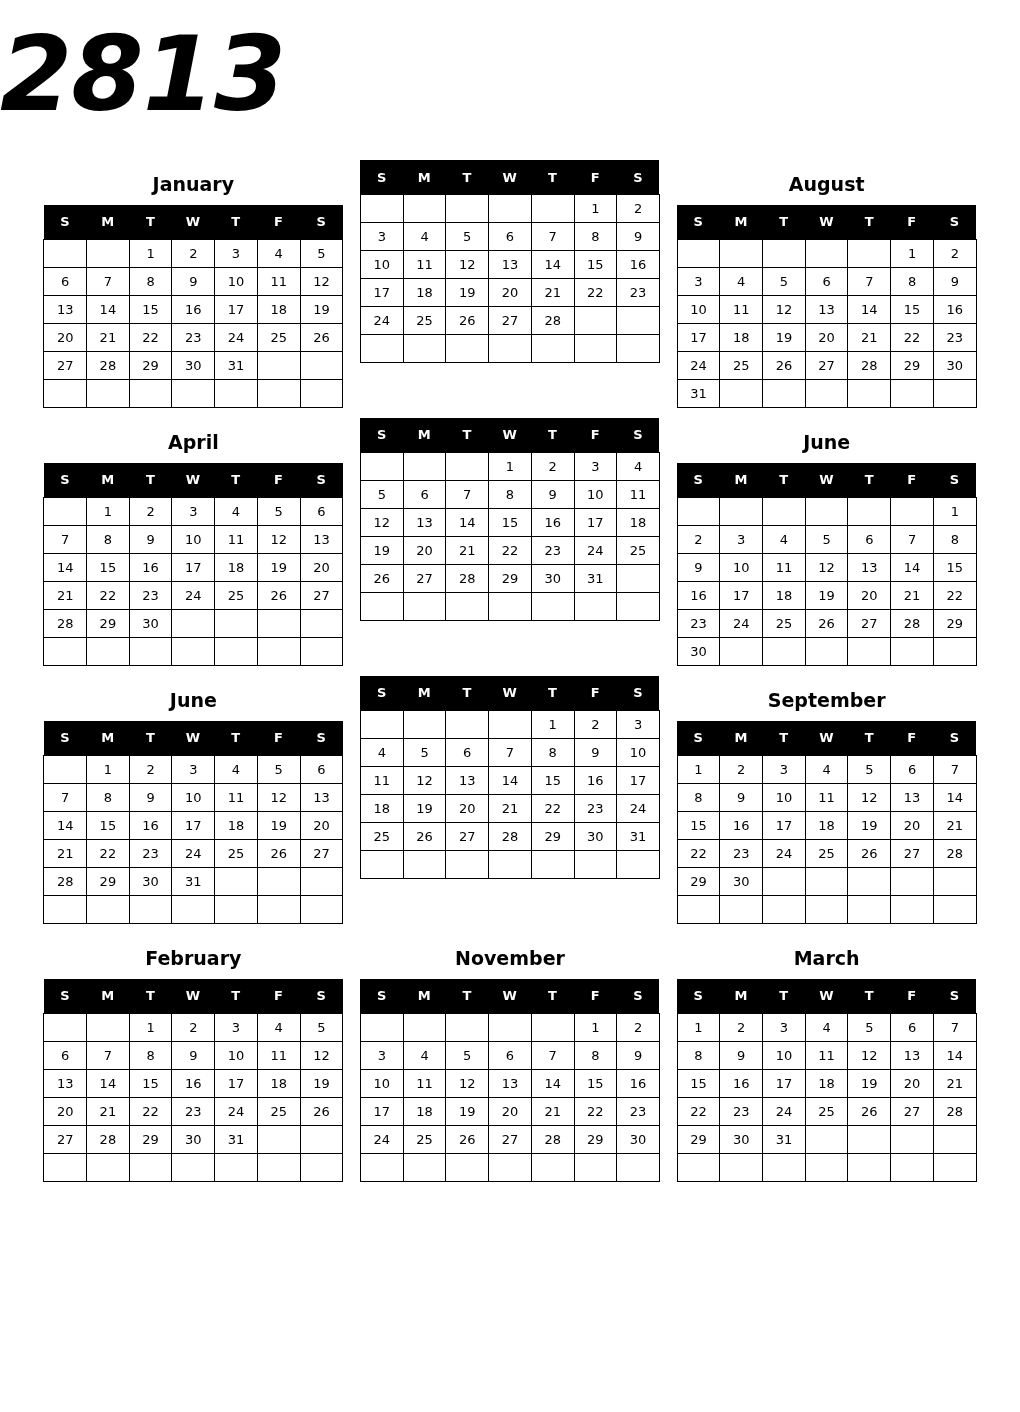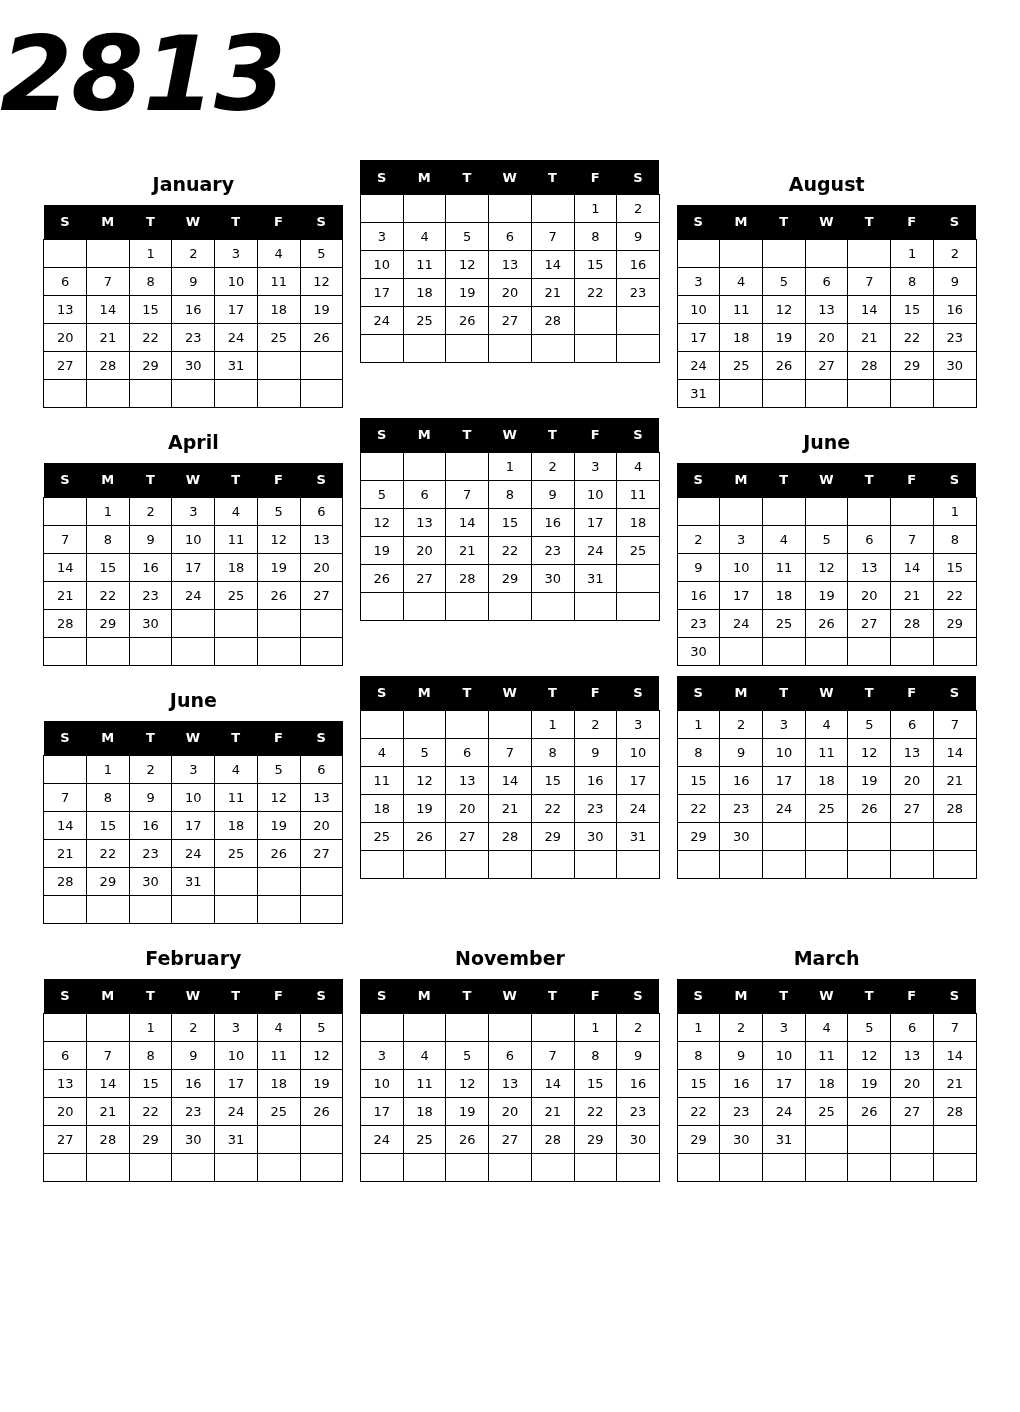--- a/index.html
+++ b/index.html
@@ -652,20 +652,21 @@
               <td class="empty"></td>
               <td class="empty"></td>
               <td class="empty"></td>
               <td class="empty"></td>
               <td class="empty"></td>
             </tr>
           </tbody>
         </table>
       </div>
       <div class="month">
+        <div class="month-name">September</div>
         <table class="cal">
           <thead>
             <tr>
               <th>S</th>
               <th>M</th>
               <th>T</th>
               <th>W</th>
               <th>T</th>
               <th>F</th>
               <th>S</th>

